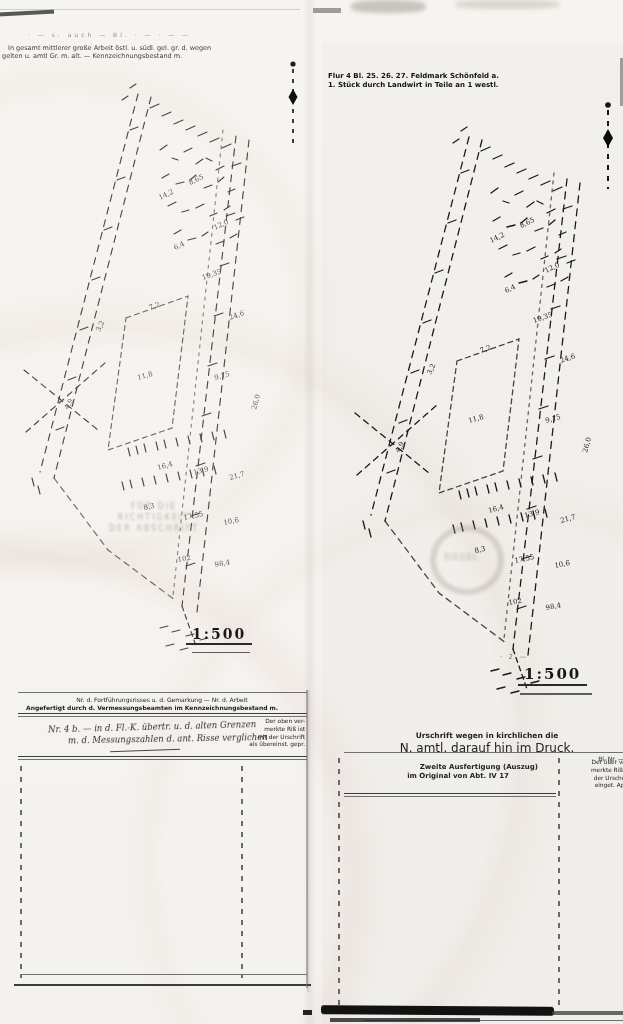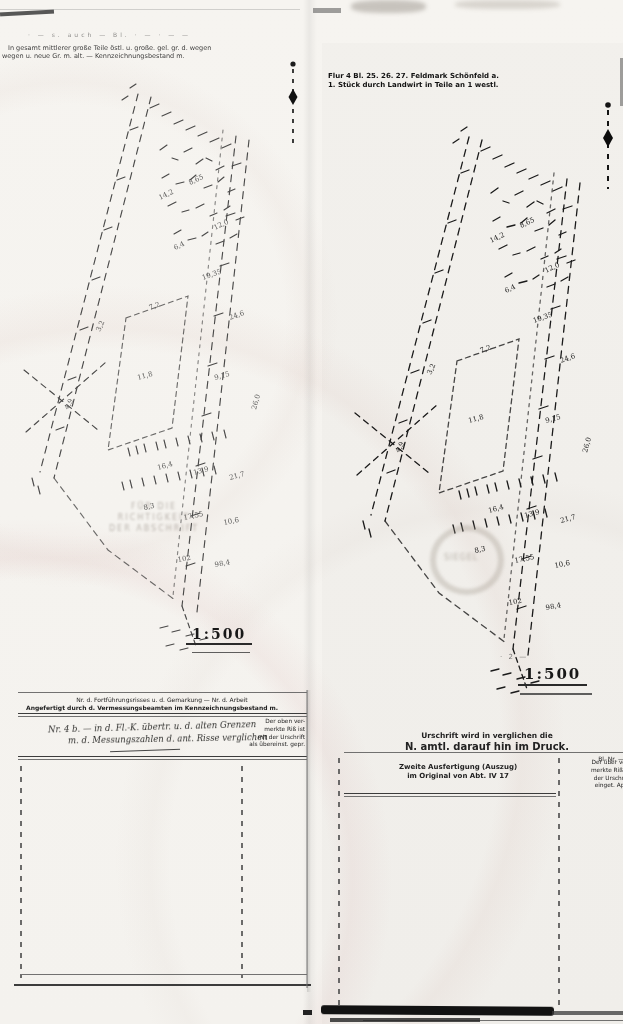--- a/index.html
+++ b/index.html
@@ -80,22 +80,22 @@
   .band3{left:330px;top:1018px;width:150px;height:4px;background:#222;opacity:.8;filter:blur(.5px);}
 </style>
 </head>
 <body>
 
 <div id="sheet">
 
   <div class="page" id="page-left">
 
     <div class="t faintline" style="left:28px;top:31px;width:225px;">·  —   s. auch  —  Bl.  ·  —    ·   —    —</div>
-    <div class="t tiny2 hdrL blur1" style="left:8px;top:44px;width:240px;">In gesamt mittlerer große Teile östl. u. große. gel. gr. d. wegen</div>
-    <div class="t tiny2 hdrL blur1" style="left:2px;top:52px;width:215px;">wegen u. neue Gr. m. alt. — Kennzeichnungsbestand m.</div>
+    <div class="t tiny2 hdrL blur1" style="left:8px;top:44px;width:240px;">In gesamt mittlerer große Arbeit östl. u. südl. gel. gr. d. wegen</div>
+    <div class="t tiny2 hdrL blur1" style="left:2px;top:52px;width:215px;">gelten u. amtl Gr. m. alt. — Kennzeichnungsbestand m.</div>
 
     <svg class="narrow" viewBox="0 0 14 92">
       <circle cx="7" cy="6" r="2.6" fill="#1c1c1c"></circle>
       <line x1="7" y1="11" x2="7" y2="88" stroke="#1c1c1c" stroke-width="1.7" stroke-dasharray="4 6"></line>
       <polygon points="7,31 11.5,39 7,47 2.5,39" fill="#111"></polygon>
     </svg>
 
     <svg class="sketch" viewBox="0 0 280 580">
       <g>
         <path d="M128,14 L30,392" stroke-dasharray="7 6"></path>
@@ -245,27 +245,27 @@
 
     <div class="ghost-ring">
       <span>SIEGEL</span>
     </div>
 
     <div class="scale-note" style="left:178px;top:610px;">· 2 —</div>
     <div class="scale" style="left:196px;top:622px;font-size:15px;">1:500</div>
     <div class="scale-under" style="left:198px;top:650px;width:72px;height:2px;"></div>
 
     <div class="tbl">
-      <div class="t center blur1" style="top:1px;left:62px;width:190px;font-size:7.5px;font-weight:bold;">Urschrift wird in verglichen die</div>
-      <div class="t center blur1" style="top:11px;left:62px;width:190px;font-size:10px;font-weight:bold;">N. amtl. darauf hin im Druck.</div>
+      <div class="t center blur1" style="top:1px;left:62px;width:190px;font-size:7.5px;font-weight:bold;">Urschrift wegen in kirchlichen die</div>
+      <div class="t center blur1" style="top:11px;left:62px;width:190px;font-size:12px;font-weight:normal;">N. amtl. darauf hin im Druck.</div>
       <div class="hr" style="top:22px;left:14px;width:284px;"></div>
 
       <div class="t tiny right blur1" style="top:25px;right:10px;width:70px;">Bl. Nr. —</div>
 
-      <div class="t center blur2" style="top:33px;left:48px;width:160px;font-size:7px;font-weight:bold;">Zweite Ausfertigung (Auszug)</div>
+      <div class="t center blur2" style="top:33px;left:48px;width:160px;font-size:7px;font-weight:bold;text-align:right;">Zweite Ausfertigung (Auszug)</div>
       <div class="t center blur2" style="top:42px;left:48px;width:160px;font-size:7px;font-weight:bold;">im Original von Abt. IV 17</div>
 
       <div class="t notecol right" style="top:29px;right:4px;width:66px;">
           <div>Der über ver-</div>
           <div>merkte Riß in</div>
           <div>der Urschrift</div>
           <div>einget. April</div>
         </div>
 
       <div class="hrD" style="top:63px;left:14px;width:212px;"></div>

